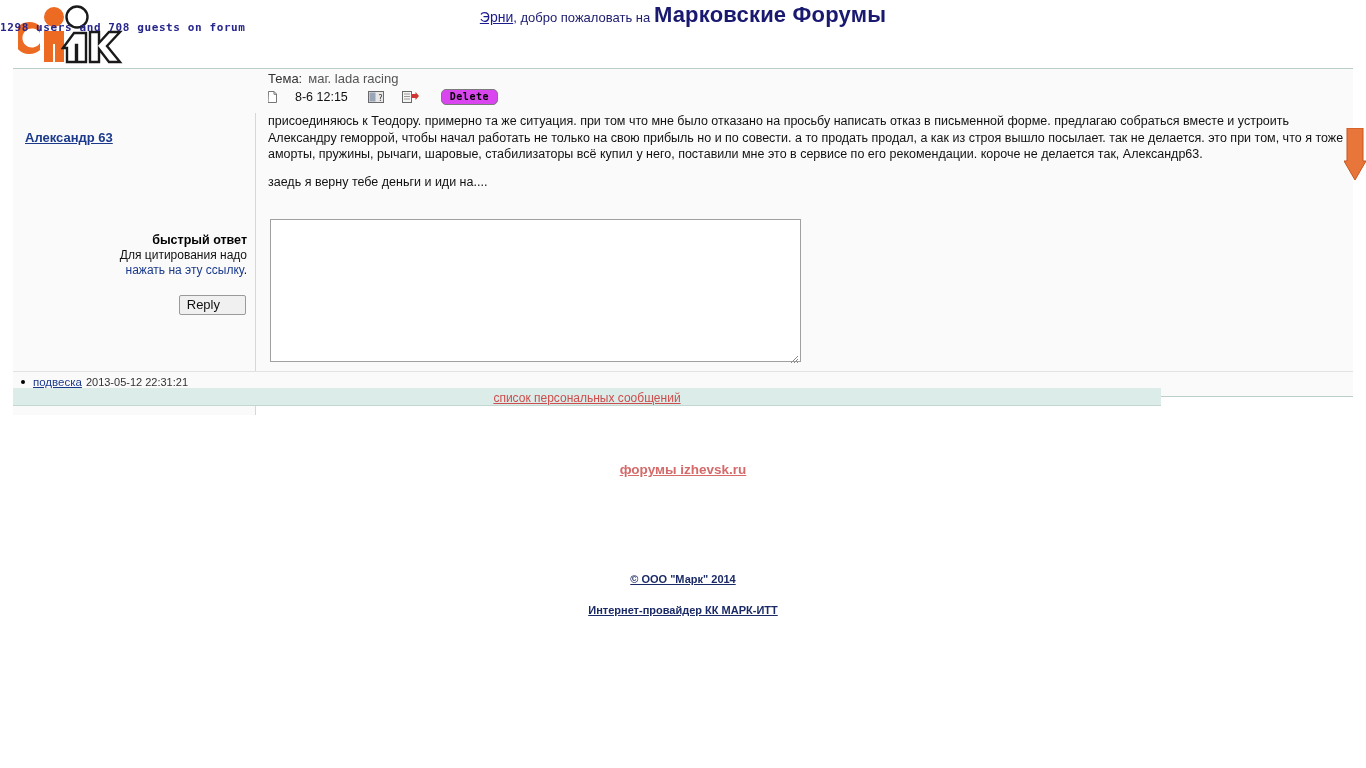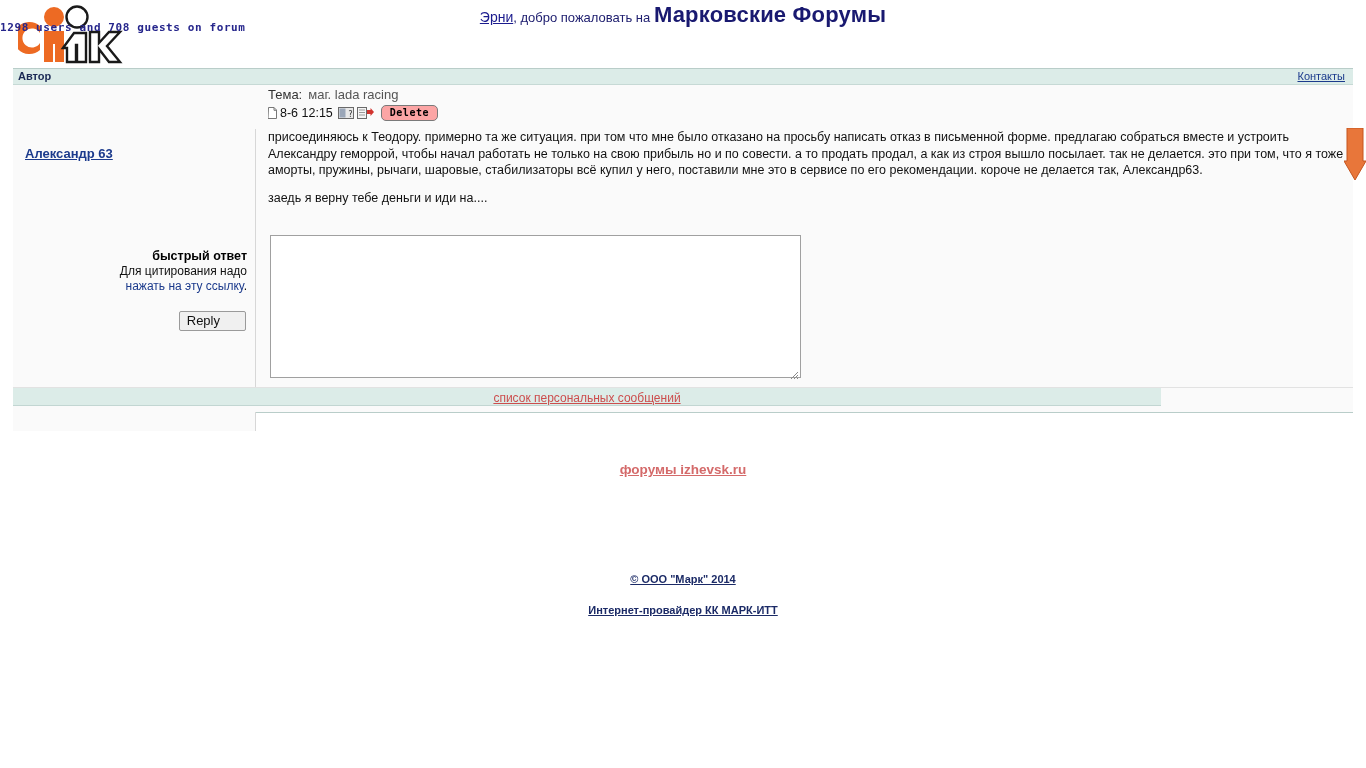--- a/index.html
+++ b/index.html
@@ -178,33 +178,33 @@
   .topic-line .t-label { color: #333; }
   .topic-line .t-name  { color: #555; margin-left: 6px; }
 
   .post-meta {
     position: absolute;
     left: 12px;
     top: 20px;
     height: 16px;
     display: flex;
     align-items: center;
-    gap: 3px;
+    gap: 18px;
     font-size: 12px;
     color: #222;
   }
   .meta-date { font-size: 12.5px; color: #111; margin-right: 2px; }
 
   .ic { display: inline-block; line-height: 0; }
   .delete-btn {
     font-family: "DejaVu Sans Mono", "Liberation Mono", monospace;
     font-size: 10px;
     font-weight: bold;
     color: #000;
-    background: #fca5a5;
+    background: #d946ef;
     border: 1px solid #7a7a7a;
     border-radius: 5px;
     padding: 1px 8px 2px 8px;
     margin-left: 4px;
     cursor: pointer;
     letter-spacing: 0.5px;
   }
 
   .post-body {
     position: absolute;
@@ -368,24 +368,20 @@
     </svg>
   </div>
 
   <div class="greeting">
     <span class="who">Эрни</span><span class="small-reg">, добро пожаловать на </span><span class="forum-name">Марковские Форумы</span>
   </div>
   <div class="userline">1298 users and 708 guests on forum</div>
 
   <div class="board">
 
-    <div class="board-head">
-      <span class="author-label">Автор</span>
-      <span class="contacts">Контакты</span>
-    </div>
 
     <div class="board-body">
 
       <div class="left-col">
         <div class="author-name">Александр 63</div>
 
         <div class="quick-block">
           <div class="quick-title">быстрый ответ</div>
           <div>Для цитирования надо</div>
           <div><span class="quick-link">нажать на эту ссылку</span><span>.</span></div>

